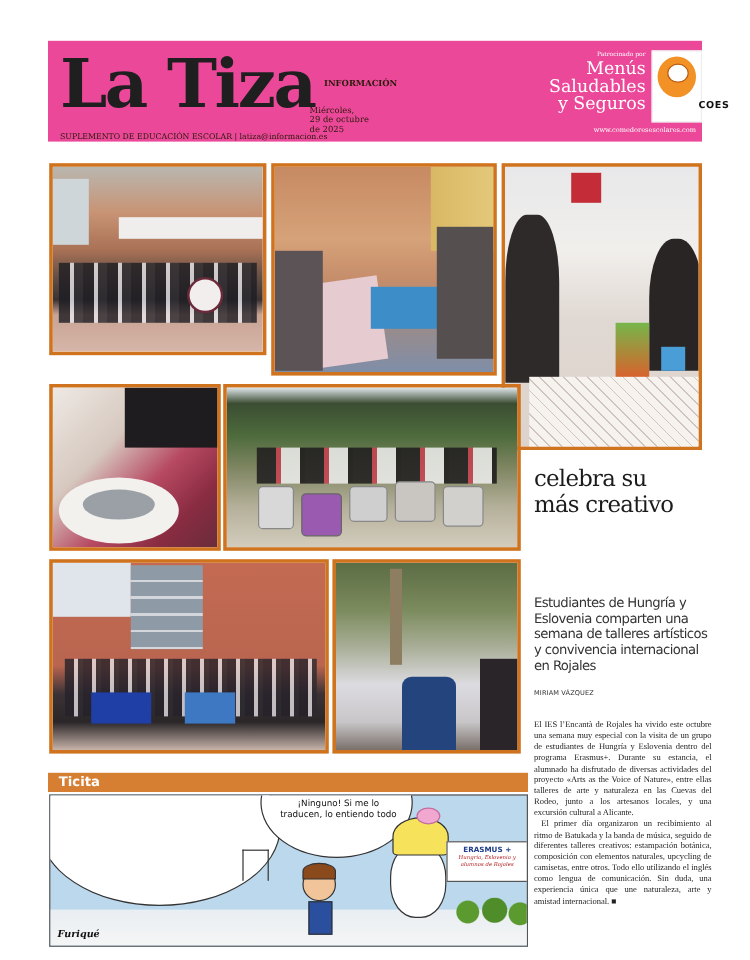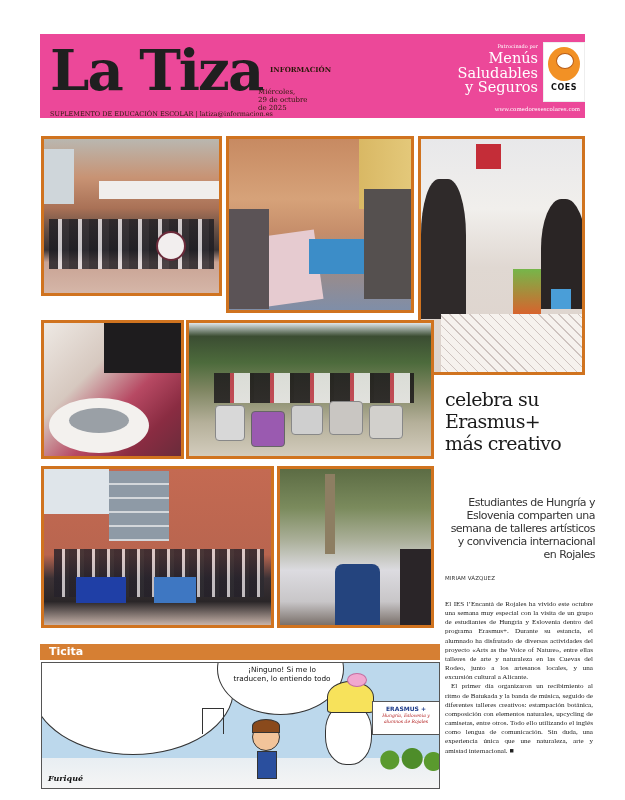--- a/index.html
+++ b/index.html
@@ -9,29 +9,29 @@
   .masthead{left:40px;top:34px;width:545px;height:84px;background:#ec4899;}
   .logo{left:10px;top:4px;font-family:"DejaVu Serif",serif;font-weight:bold;font-size:56px;letter-spacing:-2px;color:#1f1f1f;line-height:64px;}
   .edition{left:218px;top:32px;font-size:7px;line-height:8px;color:#2a1a0a;}
   .edition .brand{font-weight:bold;font-size:7px;display:block;margin-bottom:14px;padding-left:12px;}
   .subline{left:10px;top:76px;font-size:6.5px;color:#2a1a0a;letter-spacing:0;}
   .sponsor-small{left:432px;top:9px;font-size:5px;color:#fff;text-align:right;width:66px;}
   .sponsor{left:388px;top:17px;width:110px;text-align:right;font-size:14.5px;line-height:14.5px;color:#fff;font-family:"DejaVu Serif",serif;}
   .coes{left:503px;top:8px;width:40px;height:58px;background:#fff;border:1px solid #eee;}
   .coes .circle{position:absolute;left:4px;top:4px;width:32px;height:34px;border-radius:50%;background:#f29125;}
   .coes .face{position:absolute;left:12px;top:10px;width:16px;height:14px;border-radius:50%;background:#fff;border:1px solid #b85c14;}
-  .coes .word{position:absolute;left:0;top:40px;width:40px;text-align:center;font-family:"DejaVu Sans",sans-serif;font-weight:bold;font-size:8px;color:#111;letter-spacing:0.5px;}
+  .coes .word{position:absolute;left:0;top:40px;width:40px;text-align:center;font-family:"DejaVu Sans",sans-serif;font-weight:bold;font-size:8px;color:#111;letter-spacing:0.5px;padding-left:31px;}
   .sponsor-url{left:400px;top:72px;width:140px;text-align:right;font-size:5.5px;color:#fff;}
   
   .photo{border:3px solid #d0731f;box-sizing:border-box;overflow:hidden;}
   .photo .scene{position:absolute;inset:0;}
   
   .headline{left:445px;top:388px;width:150px;font-family:"DejaVu Serif",serif;font-size:19px;line-height:22px;color:#1b1b1b;letter-spacing:-0.6px;}
   .headline b{font-weight:bold;}
-  .subhead{left:445px;top:496px;width:150px;font-family:"DejaVu Sans",sans-serif;font-size:11px;line-height:13px;color:#333;letter-spacing:-0.5px;text-align:right;}
+  .subhead{left:445px;top:496px;width:150px;font-family:"DejaVu Sans",sans-serif;font-size:11px;line-height:13px;color:#333;letter-spacing:-0.5px;}
   .byline{left:445px;top:575px;font-family:"DejaVu Sans",sans-serif;font-size:5.5px;color:#333;letter-spacing:0.1px;}
   .body{left:445px;top:600px;width:148px;font-family:"Liberation Serif",serif;font-size:7.1px;line-height:9.15px;color:#222;text-align:justify;}
   .body p{margin:0;text-indent:0;}
   .body p+p{text-indent:6px;}
   
   .ticita-bar{left:40px;top:644px;width:400px;height:16px;background:#d67f33;}
   .ticita-bar span{position:absolute;left:9px;top:1px;font-family:"DejaVu Sans",sans-serif;font-weight:bold;font-size:11px;color:#fff;}
   .comic{left:41px;top:662px;width:399px;height:127px;border:1px solid #555;box-sizing:border-box;background:#bcd8ec;overflow:hidden;}
   .bubble{position:absolute;background:#fff;border:1.5px solid #333;border-radius:50%;}
   .bubble-text{position:absolute;font-family:"DejaVu Sans",sans-serif;font-size:7.3px;line-height:9px;text-align:center;color:#111;}
@@ -118,21 +118,20 @@
 
 <div class="abs photo" style="left:277px;top:466px;width:157px;height:162px;">
   <div class="scene" style="background:linear-gradient(180deg,#5c6c44 0%,#7b8b5d 25%,#a9ae97 45%,#dcdbe0 65%,#c8c6c8 85%,#7a706a 100%);"></div>
   <div class="abs" style="left:45px;top:5px;width:10px;height:80px;background:#8d7e62;"></div>
   <div class="abs" style="left:55px;top:95px;width:45px;height:64px;background:#24447e;border-radius:8px 8px 0 0;"></div>
   <div class="abs" style="left:120px;top:80px;width:35px;height:80px;background:#2a2528;"></div>
 </div>
 
 <div class="abs headline">
   <div>celebra su</div>
-  <div>Erasmus+</div>
   <div>más creativo</div>
 </div>
 <div class="abs subhead">Estudiantes de Hungría y Eslovenia comparten una semana de talleres artísticos y convivencia internacional en Rojales</div>
 <div class="abs byline">MIRIAM VÁZQUEZ</div>
 <div class="abs body">
   <p>El IES l’Encantà de Rojales ha vivido este octubre una semana muy especial con la visita de un grupo de estudiantes de Hungría y Eslovenia dentro del programa Erasmus+. Durante su estancia, el alumnado ha disfrutado de diversas actividades del proyecto «Arts as the Voice of Nature», entre ellas talleres de arte y naturaleza en las Cuevas del Rodeo, junto a los artesanos locales, y una excursión cultural a Alicante.</p>
   <p>El primer día organizaron un recibimiento al ritmo de Batukada y la banda de música, seguido de diferentes talleres creativos: estampación botánica, composición con elementos naturales, upcycling de camisetas, entre otros. Todo ello utilizando el inglés como lengua de comunicación. Sin duda, una experiencia única que une naturaleza, arte y amistad internacional. ■</p>
 </div>
 
 <div class="abs ticita-bar">

